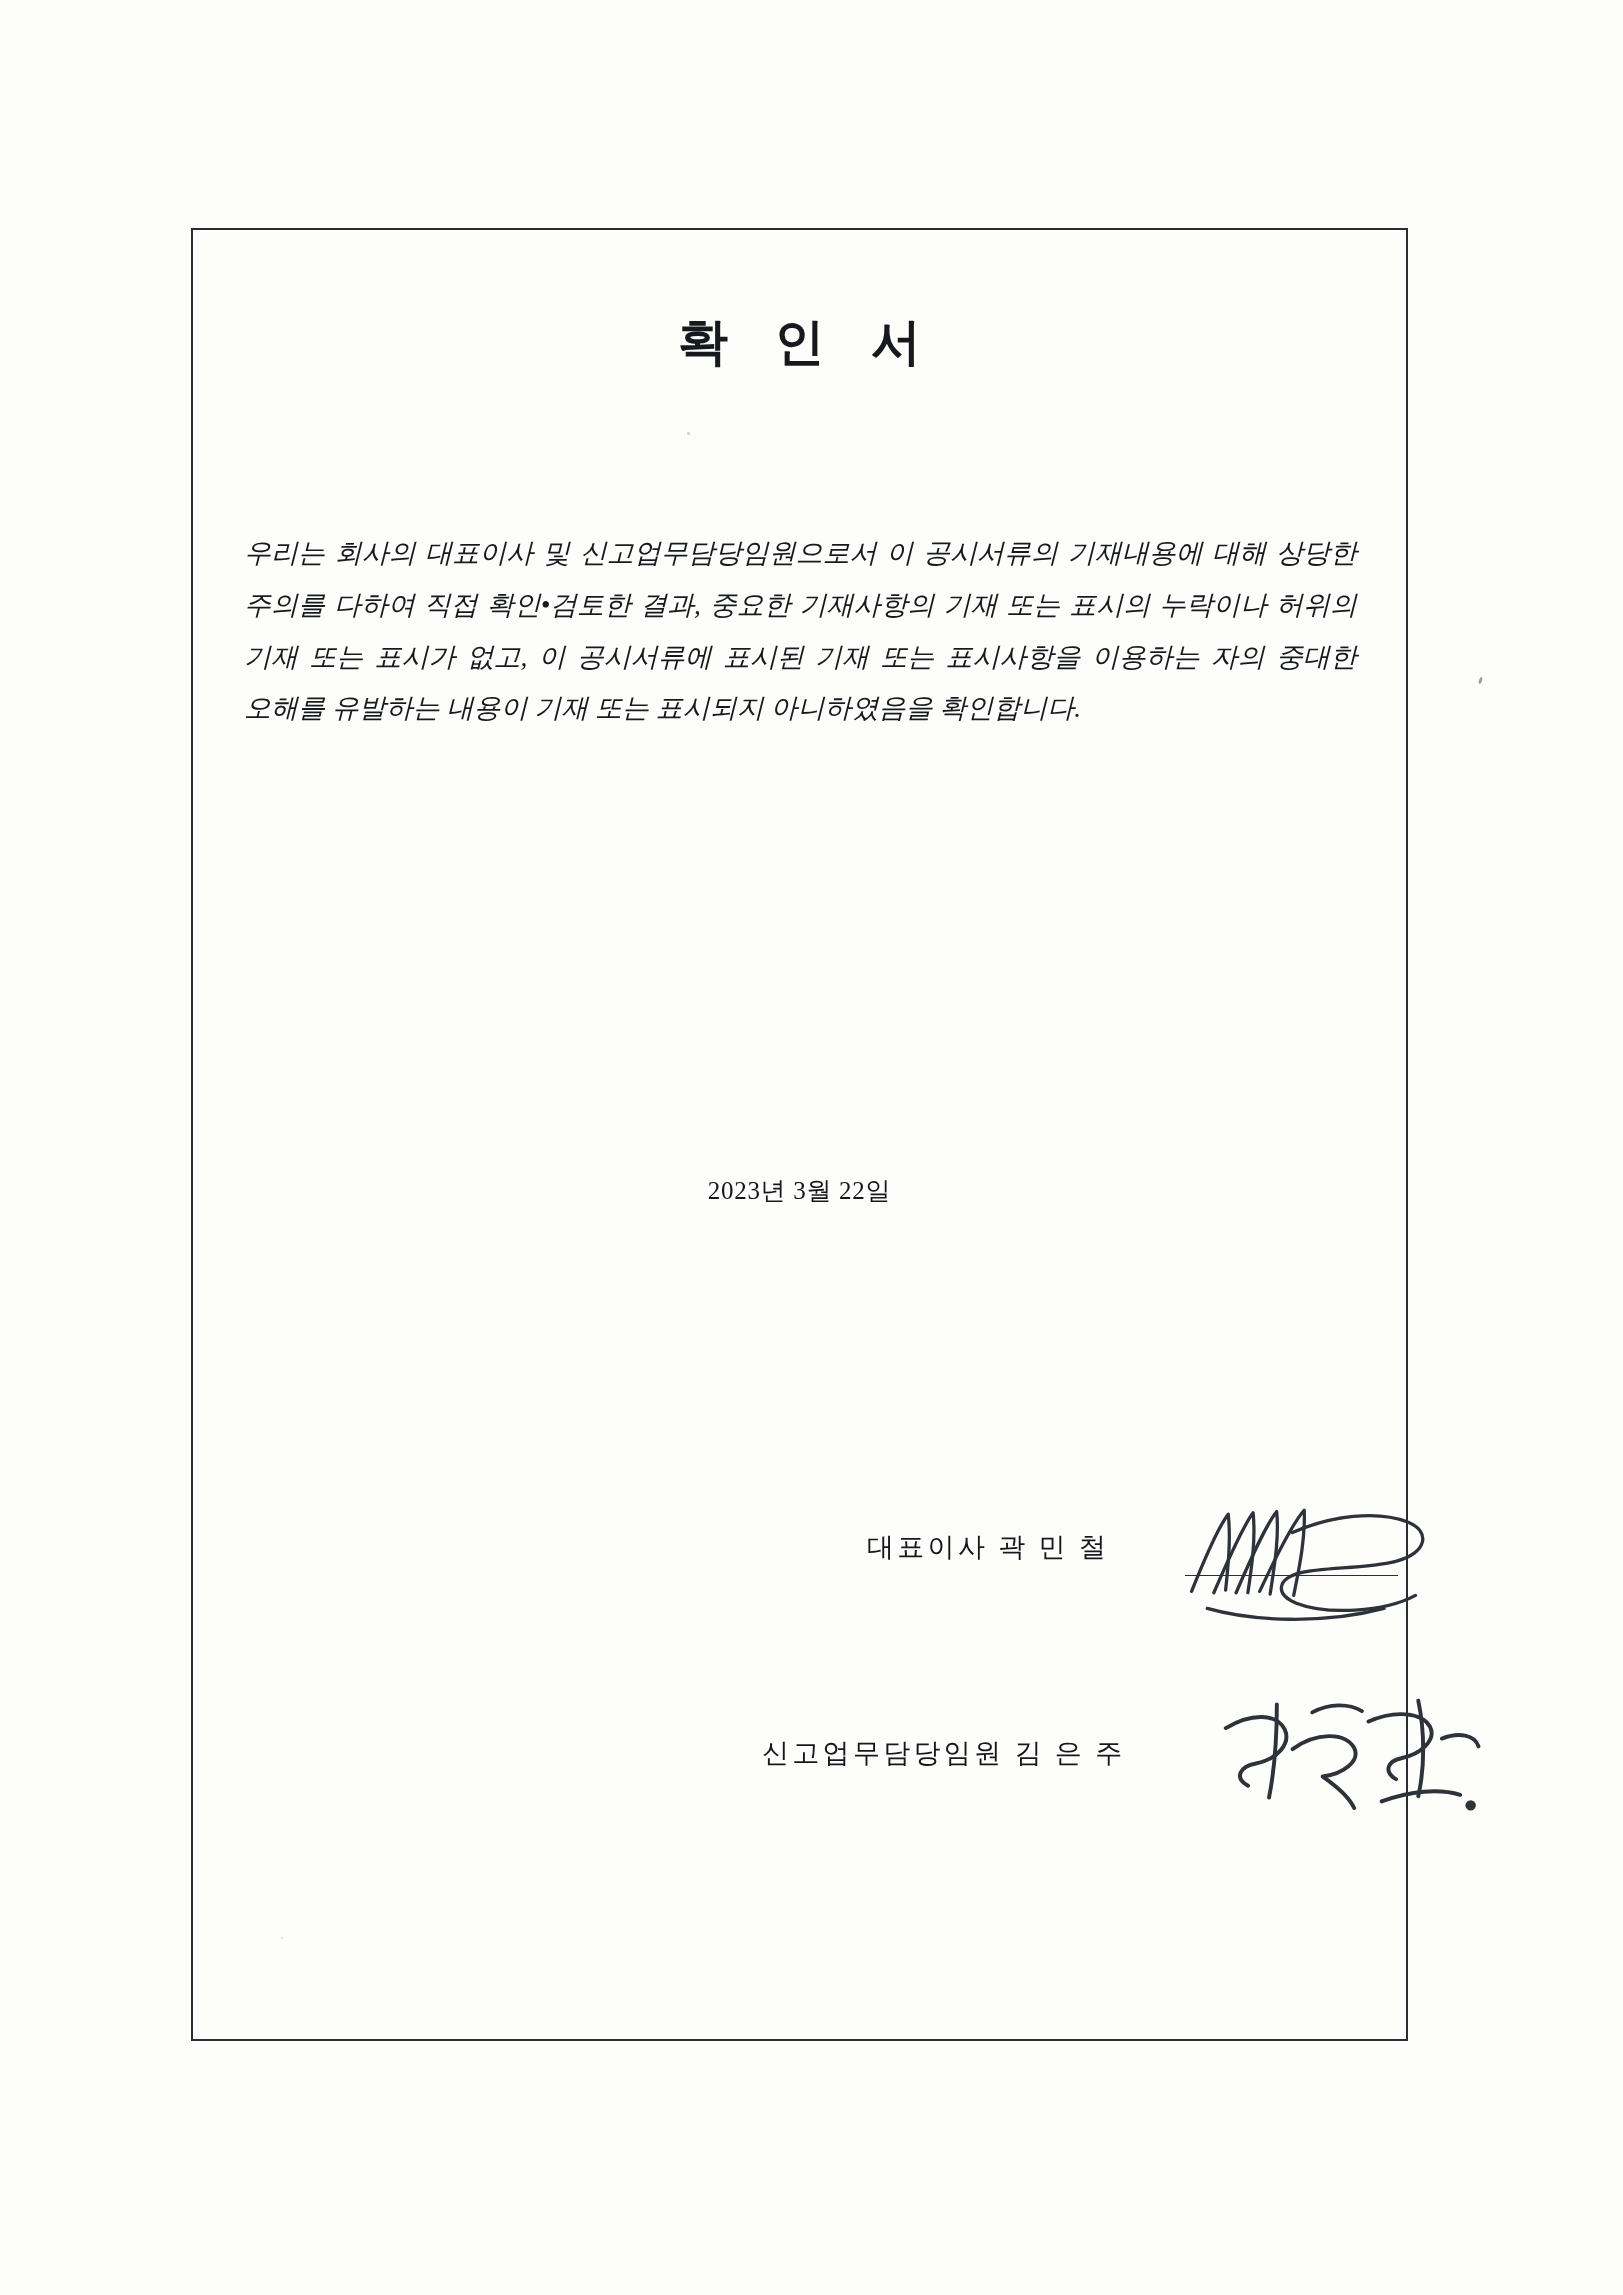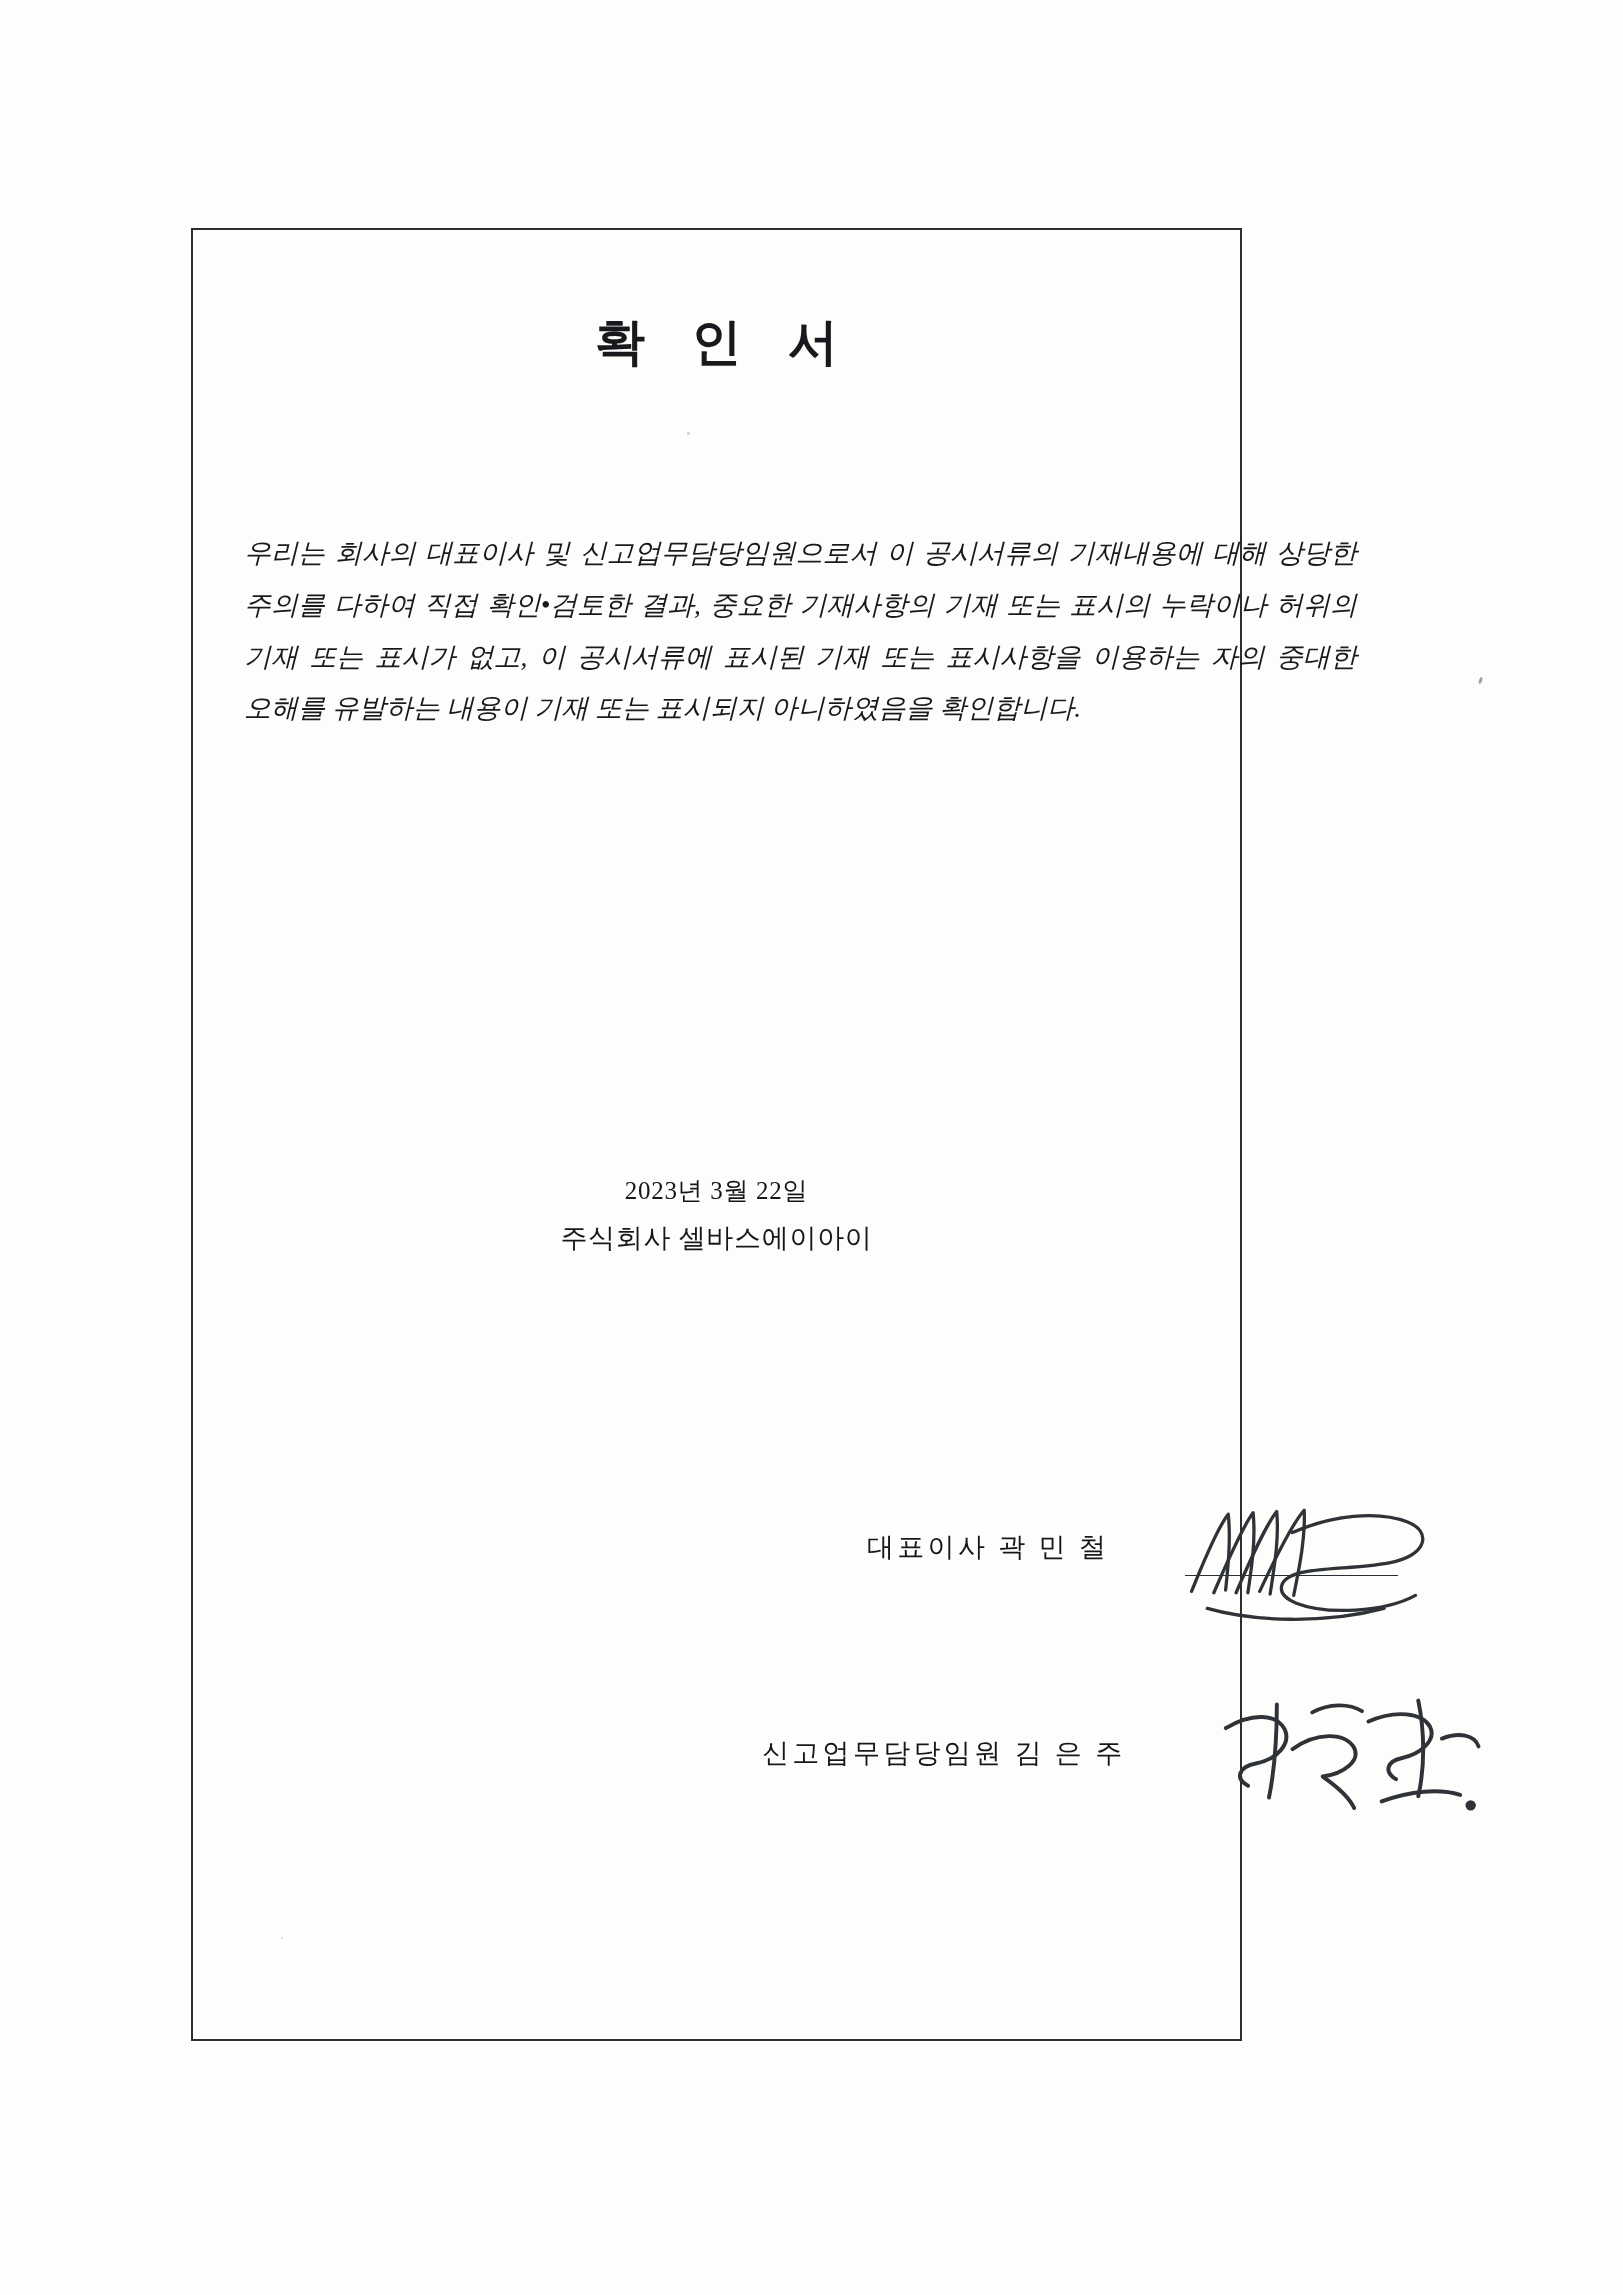--- a/index.html
+++ b/index.html
@@ -21,21 +21,21 @@
     position: absolute;
     inset: 0;
     background: #fdfdfc;
   }
 
   
   .doc-frame {
     position: absolute;
     left: 191px;
     top: 228px;
-    width: 1051px;
+    width: 1217px;
     height: 1813px;
     border: 2px solid #2a2d31;
     box-sizing: border-box;
     background: transparent;
   }
 
   .doc-inner {
     position: absolute;
     left: 0;
     top: 0;
@@ -139,21 +139,20 @@
   <div class="doc-frame">
     <div class="doc-inner">
 
       <div class="doc-title">확 인 서</div>
 
       <div class="body-block para-1">우리는 회사의 대표이사 및 신고업무담당임원으로서 이 공시서류의 기재내용에 대해 상당한 주의를 다하여 직접 확인•검토한 결과, 중요한 기재사항의 기재 또는 표시의 누락이나 허위의 기재 또는 표시가 없고, 이 공시서류에 표시된 기재 또는 표시사항을 이용하는 자의 중대한 오해를 유발하는 내용이 기재 또는 표시되지 아니하였음을 확인합니다.</div>
 
 
       <div class="sign-date">2023년 3월 22일</div>
 
-      <div class="sign-company">주식회사 셀바스에이아이</div>
 
       <div class="sig-row sig-row-ceo">대표이사 곽 민 철</div>
       <div class="sig-line sig-line-ceo"></div>
 
       <svg class="sig-mark sig-mark-ceo" viewBox="0 0 420 230">
         <g fill="none" stroke="#2f3338" stroke-width="5" stroke-linecap="round" stroke-linejoin="round">
           <path d="M36 150 C60 90, 78 50, 92 32 C96 70, 92 110, 88 148"></path>
           <path d="M70 152 C96 92, 116 48, 130 30 C134 70, 128 112, 122 152"></path>
           <path d="M104 152 C130 92, 150 48, 166 28 C170 70, 162 114, 156 154"></path>
           <path d="M140 150 C168 90, 190 46, 208 26 C210 70, 200 116, 192 156"></path>

